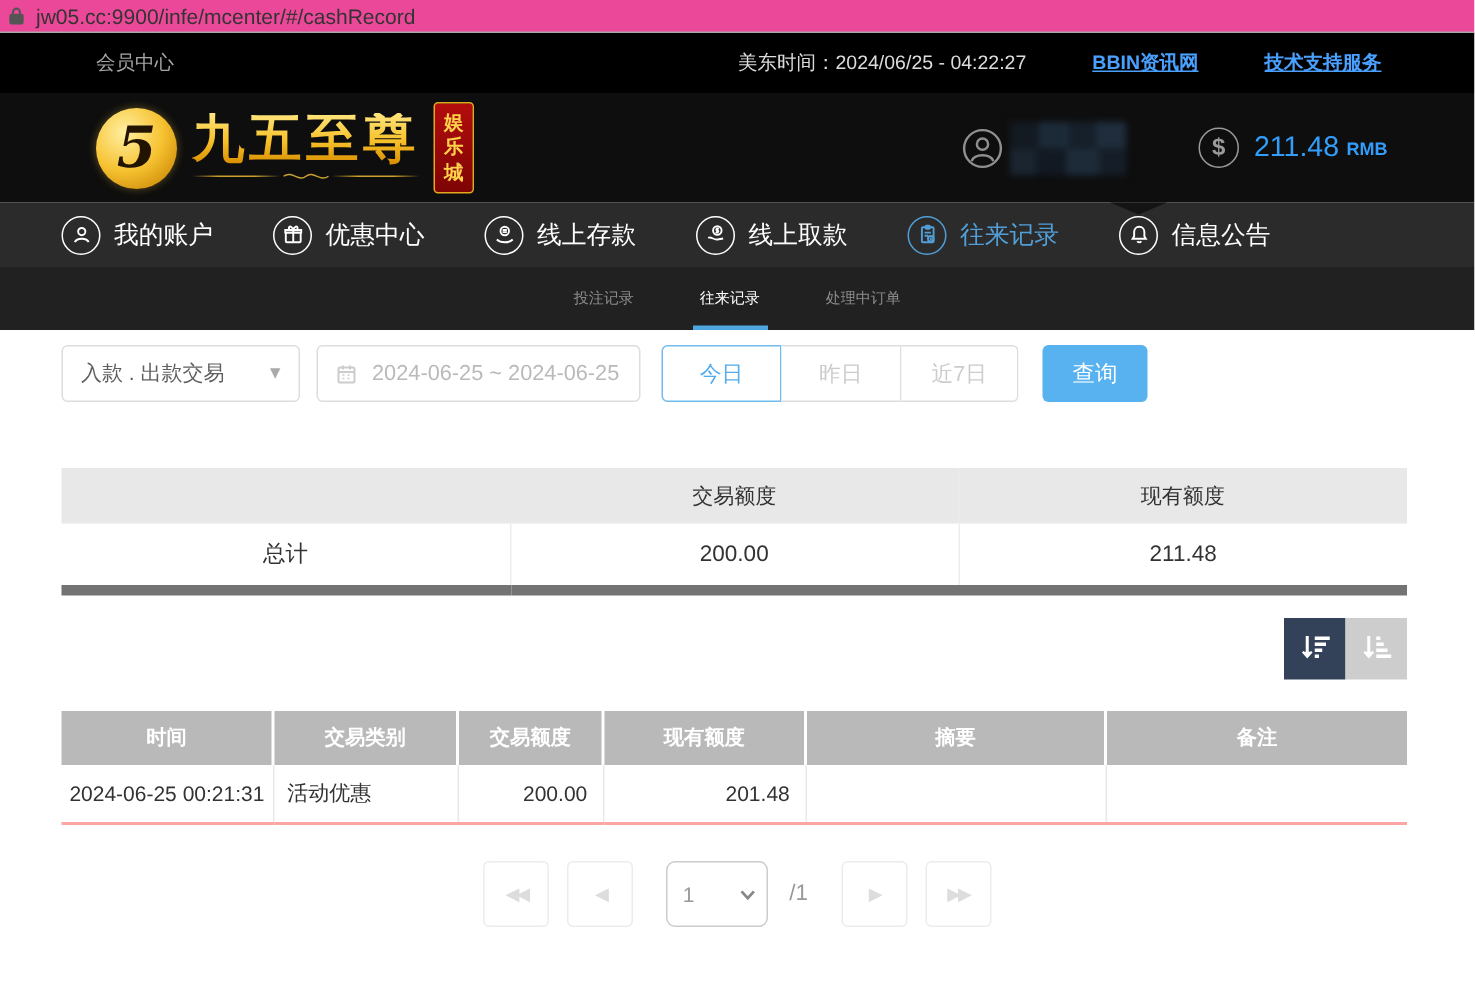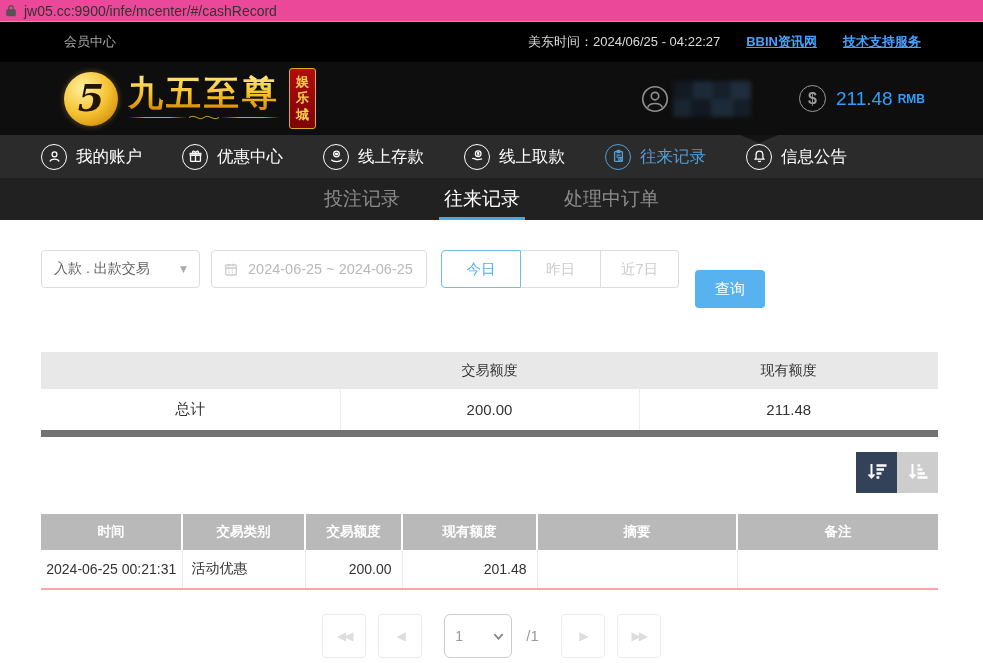--- a/index.html
+++ b/index.html
@@ -8,21 +8,21 @@
 
   
   .url-bar { height:22px; background:#ec4899; border-bottom:1px solid #a8a8a8;
     display:flex; align-items:center; padding-left:4px; }
   .url-bar .lock { width:14px; height:14px; margin-right:6px; color:#555; }
   .url-text { font-size:14px; color:#333; }
 
   
   .topbar { height:40px; background:#000; display:flex; align-items:center; }
   .member-center { margin-left:64px; color:#a6a6a6; font-size:13px; }
-  .topbar-right { margin-left:auto; margin-right:62px; display:flex; align-items:center; gap:26px; }
+  .topbar-right { margin-left:auto; margin-right:62px; display:flex; align-items:center; gap:44px; }
   .eastern-time { color:#dcdcdc; font-size:13px; }
   .top-link { color:#4aa0fe; font-size:13px; font-weight:bold; text-decoration:underline; cursor:pointer; }
 
   
   .logo-bar { height:73px; background:#0e0e0e; display:flex; align-items:center; position:relative; }
   .logo { margin-left:64px; display:flex; align-items:center; cursor:pointer; }
   .logo-circle { width:54px; height:54px; border-radius:50%; flex:none;
     background:radial-gradient(circle at 35% 30%, #ffefa0, #f6c231 50%, #c57e00 95%);
     display:flex; align-items:center; justify-content:center;
     box-shadow:0 0 6px rgba(250,200,60,.35); }
@@ -61,42 +61,42 @@
   .nav-bar { height:43px; background:#2b2b2b; display:flex; align-items:center; padding-left:41px; }
   .nav-item { display:flex; align-items:center; gap:9px; color:#fff; font-size:16.5px;
     margin-right:40px; cursor:pointer; white-space:nowrap; }
   .nav-item .nav-icon { width:26px; height:26px; border:1.5px solid currentColor; border-radius:50%;
     display:flex; align-items:center; justify-content:center; }
   .nav-item .nav-icon svg { width:17px; height:17px; }
   .nav-item.active { color:#529fd7; }
 
   
   .sub-nav { height:42px; background:#212121; display:flex; justify-content:center; gap:34px; }
-  .sub-item { display:flex; align-items:center; color:#8c8c8c; font-size:19px;
+  .sub-item { display:flex; align-items:center; color:#8c8c8c; font-size:10px;
     padding:0 5px; position:relative; cursor:pointer; }
   .sub-item.active { color:#fff; }
   .sub-item .underline { position:absolute; left:0; right:0; bottom:0; height:3px; background:#4da6e0; }
 
   
   .filter-row { margin:10px 0 0 41px; display:flex; align-items:center; }
   .type-select { width:159px; height:38px; border:1px solid #ddd; border-radius:4px; background:#fff;
     display:flex; align-items:center; justify-content:space-between; padding:0 12px;
     color:#5f5f5f; font-size:14px; cursor:pointer; }
   .type-select .caret { color:#aaa; font-size:9px; font-family:"DejaVu Sans",sans-serif; }
   .date-box { margin-left:11px; width:216px; height:38px; border:1px solid #ddd; border-radius:4px;
     display:flex; align-items:center; gap:9px; padding:0 11px; color:#b9b9b9; font-size:14.5px; cursor:text; }
   .date-box svg { width:16px; height:16px; color:#ccc; flex:none; }
   .quick-group { margin-left:14px; display:flex; }
   .quick-btn { width:80px; height:38px; background:#fff; font-size:14.5px; cursor:pointer;
     border:1px solid #ddd; border-left:none; color:#ccc; font-family:inherit; }
   .quick-btn.first { border-radius:4px 0 0 4px; }
   .quick-btn.last { border-radius:0 4px 4px 0; width:78px; }
   .quick-btn.active { border:1px solid #71bbed; color:#55acea; }
   .search-btn { margin-left:16px; width:70px; height:38px; background:#57b2ef; border:none;
-    border-radius:4px; color:#fff; font-size:15px; cursor:pointer; font-family:inherit;margin-top:40px; }
+    border-radius:4px; color:#fff; font-size:15px; cursor:pointer; font-family:inherit; }
 
   
   .summary-table { margin:44px 0 0 41px; width:897px; border-collapse:collapse; table-layout:fixed; }
   .summary-table th { background:#e8e8e8; height:37px; font-weight:normal; font-size:14px; color:#333; }
   .summary-table td { height:44px; text-align:center; font-size:15px; color:#333;
     border-bottom:7px solid #737373; }
   .summary-table td + td { border-left:1px solid #ededed; }
 
   
   .sort-row { width:938px; margin-top:15px; display:flex; justify-content:flex-end; }

